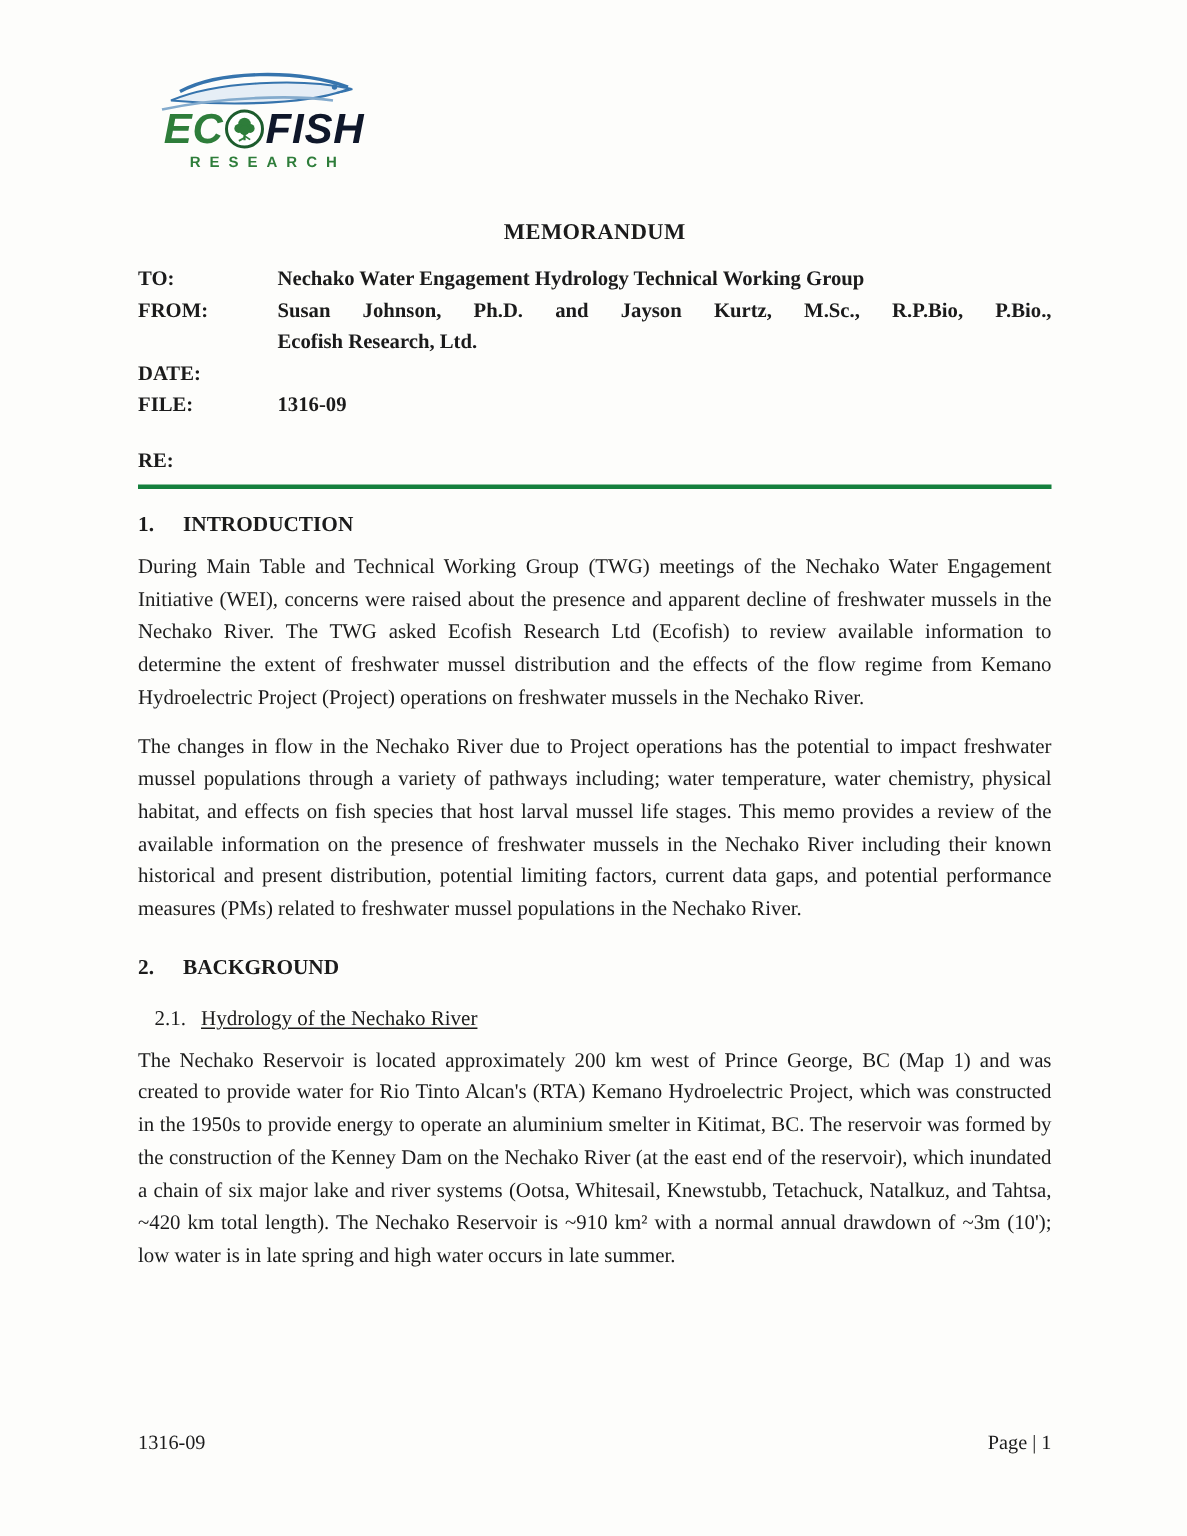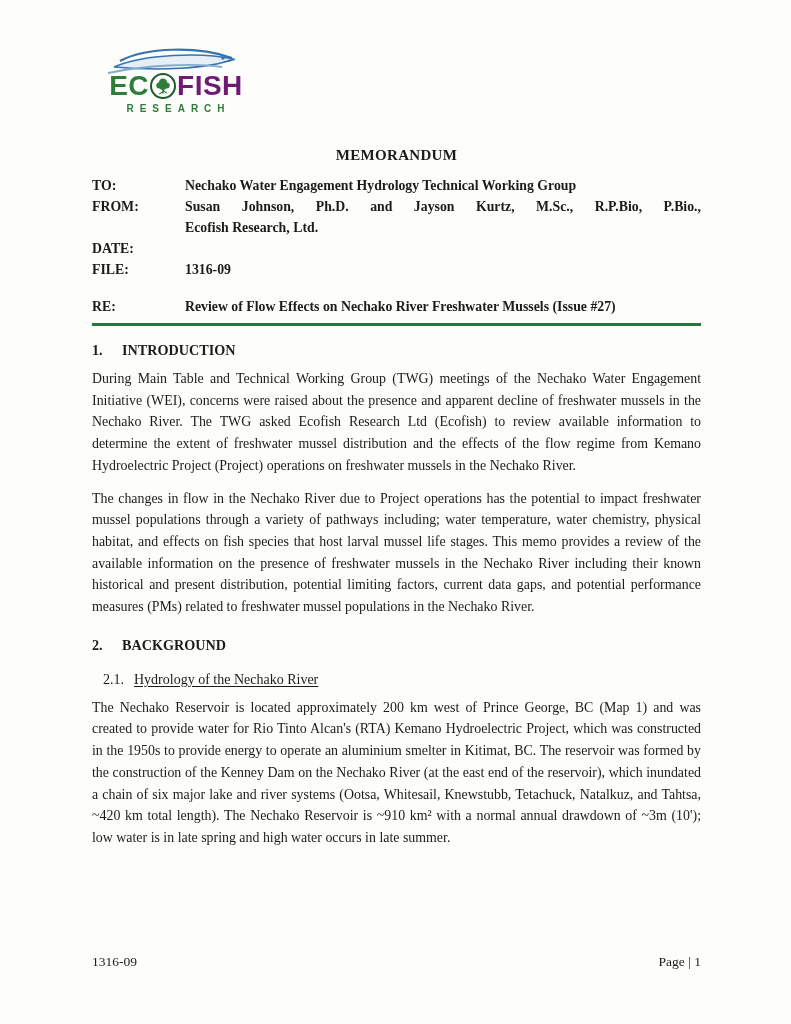--- a/index.html
+++ b/index.html
@@ -10,23 +10,23 @@
     font-family:"Liberation Serif","DejaVu Serif",serif;
     color:#1b1b1b;
     background:#fdfdfb;
   }
   .page-content { position:absolute; left:92px; right:90px; top:45px; }
 
   
   .header { display:flex; justify-content:space-between; align-items:flex-start; height:113px; }
   .logo { margin-left:8px; width:152px; display:flex; flex-direction:column; align-items:center; }
   .logo-fish-svg { width:140px; height:32px; margin-bottom:-5px; }
-  .logo-word { display:flex; align-items:center; font-family:"Liberation Sans","DejaVu Sans",sans-serif; font-weight:700; font-size:28px; line-height:1; letter-spacing:0.5px; }
+  .logo-word { display:flex; align-items:center; font-family:"Liberation Sans","DejaVu Sans",sans-serif; font-weight:700; font-size:28px; line-height:1; letter-spacing:0.5px;font-style:italic; }
   .logo-ec { color:#2e7d3a; }
-  .logo-fish-text { color:#701a75; }
+  .logo-fish-text { color:#0f172a; }
   .logo-o { width:26px; height:26px; border:2.5px solid #1d5c2d; border-radius:50%; display:flex; align-items:center; justify-content:center; margin:0 1px; background:#fff; }
   .logo-o svg { width:20px; height:20px; }
   .logo-research { font-family:"Liberation Sans","DejaVu Sans",sans-serif; color:#2e7d3a; font-weight:700; font-size:10px; letter-spacing:6px; margin-top:3px; margin-left:5px; }
 
   .contact { width:182px; font-size:13px; line-height:17.8px; }
   .contact-company { font-weight:700; }
   .contact-group2 { margin-top:7px; }
   .phone-label { font-weight:700; }
   .phone-number { margin-left:9px; }
 
@@ -106,21 +106,20 @@
     </div>
     <div class="memo-row">
       <span>DATE:</span>
     </div>
     <div class="memo-row">
       <span>FILE:</span>
       <span>1316-09</span>
     </div>
     <div class="memo-row re-row">
       <span>RE:</span>
-      <span>Review of Flow Effects on Nechako River Freshwater Mussels (Issue #27)</span>
     </div>
   </div>
 
   <div class="section-heading">
     <span class="sec-num">1.</span>
     <span>INTRODUCTION</span>
   </div>
   <p class="body-para">During Main Table and Technical Working Group (TWG) meetings of the Nechako Water Engagement Initiative (WEI), concerns were raised about the presence and apparent decline of freshwater mussels in the Nechako River. The TWG asked Ecofish Research Ltd (Ecofish) to review available information to determine the extent of freshwater mussel distribution and the effects of the flow regime from Kemano Hydroelectric Project (Project) operations on freshwater mussels in the Nechako River.</p>
   <p class="body-para">The changes in flow in the Nechako River due to Project operations has the potential to impact freshwater mussel populations through a variety of pathways including; water temperature, water chemistry, physical habitat, and effects on fish species that host larval mussel life stages. This memo provides a review of the available information on the presence of freshwater mussels in the Nechako River including their known historical and present distribution, potential limiting factors, current data gaps, and potential performance measures (PMs) related to freshwater mussel populations in the Nechako River.</p>
 

